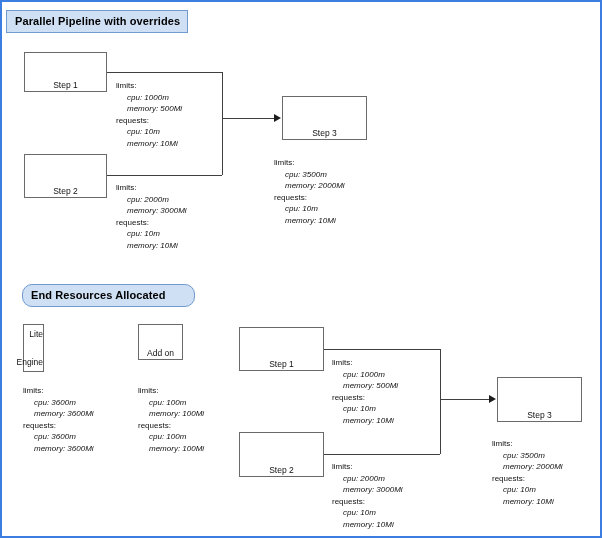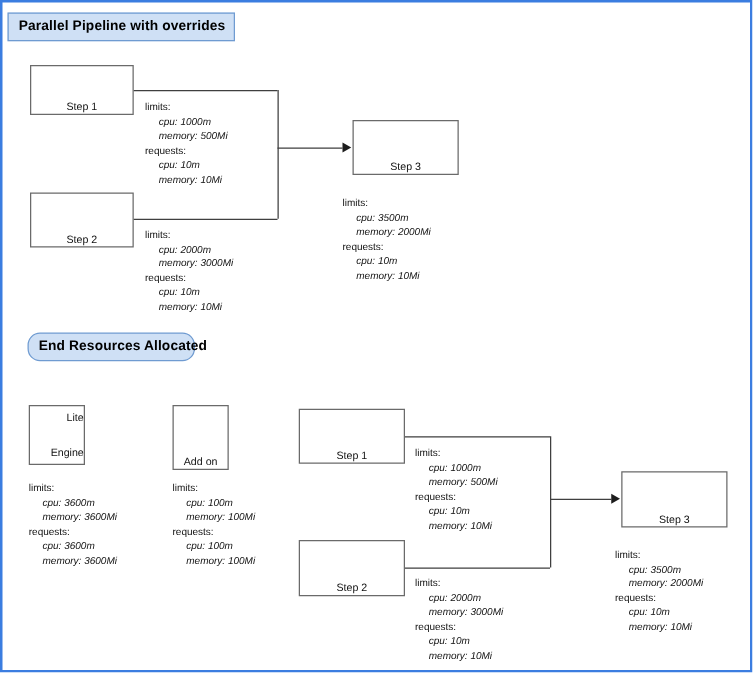--- a/index.html
+++ b/index.html
@@ -132,30 +132,30 @@
 
   <div class="spec" style="left:272px; top:155px;">
     <span class="top">limits:</span>
     <span class="ind">cpu: 3500m</span>
     <span class="ind">memory: 2000Mi</span>
     <span class="top">requests:</span>
     <span class="ind">cpu: 10m</span>
     <span class="ind">memory: 10Mi</span>
   </div>
 
-  <div class="title-chip" style="left:20px; top:264px; width:134px; height:23px;border-radius:10px;">
+  <div class="title-chip" style="left:20px; top:282px; width:173px; height:23px;border-radius:10px;">
     <span>End Resources Allocated</span>
   </div>
 
-  <div class="node" style="left:21px; top:322px; width:45px; height:48px; flex-direction:column;gap:16px;">
+  <div class="node" style="left:21px; top:322px; width:21px; height:48px; flex-direction:column;gap:16px;">
     <span>Lite</span>
     <span>Engine</span>
   </div>
 
-  <div class="node" style="left:136px; top:322px; width:45px; height:52px;">
+  <div class="node" style="left:136px; top:322px; width:45px; height:36px;">
     <span>Add on</span>
   </div>
 
   <div class="node" style="left:237px; top:325px; width:85px; height:44px;">
     <span>Step 1</span>
   </div>
 
   <div class="node" style="left:237px; top:430px; width:85px; height:45px;">
     <span>Step 2</span>
   </div>

